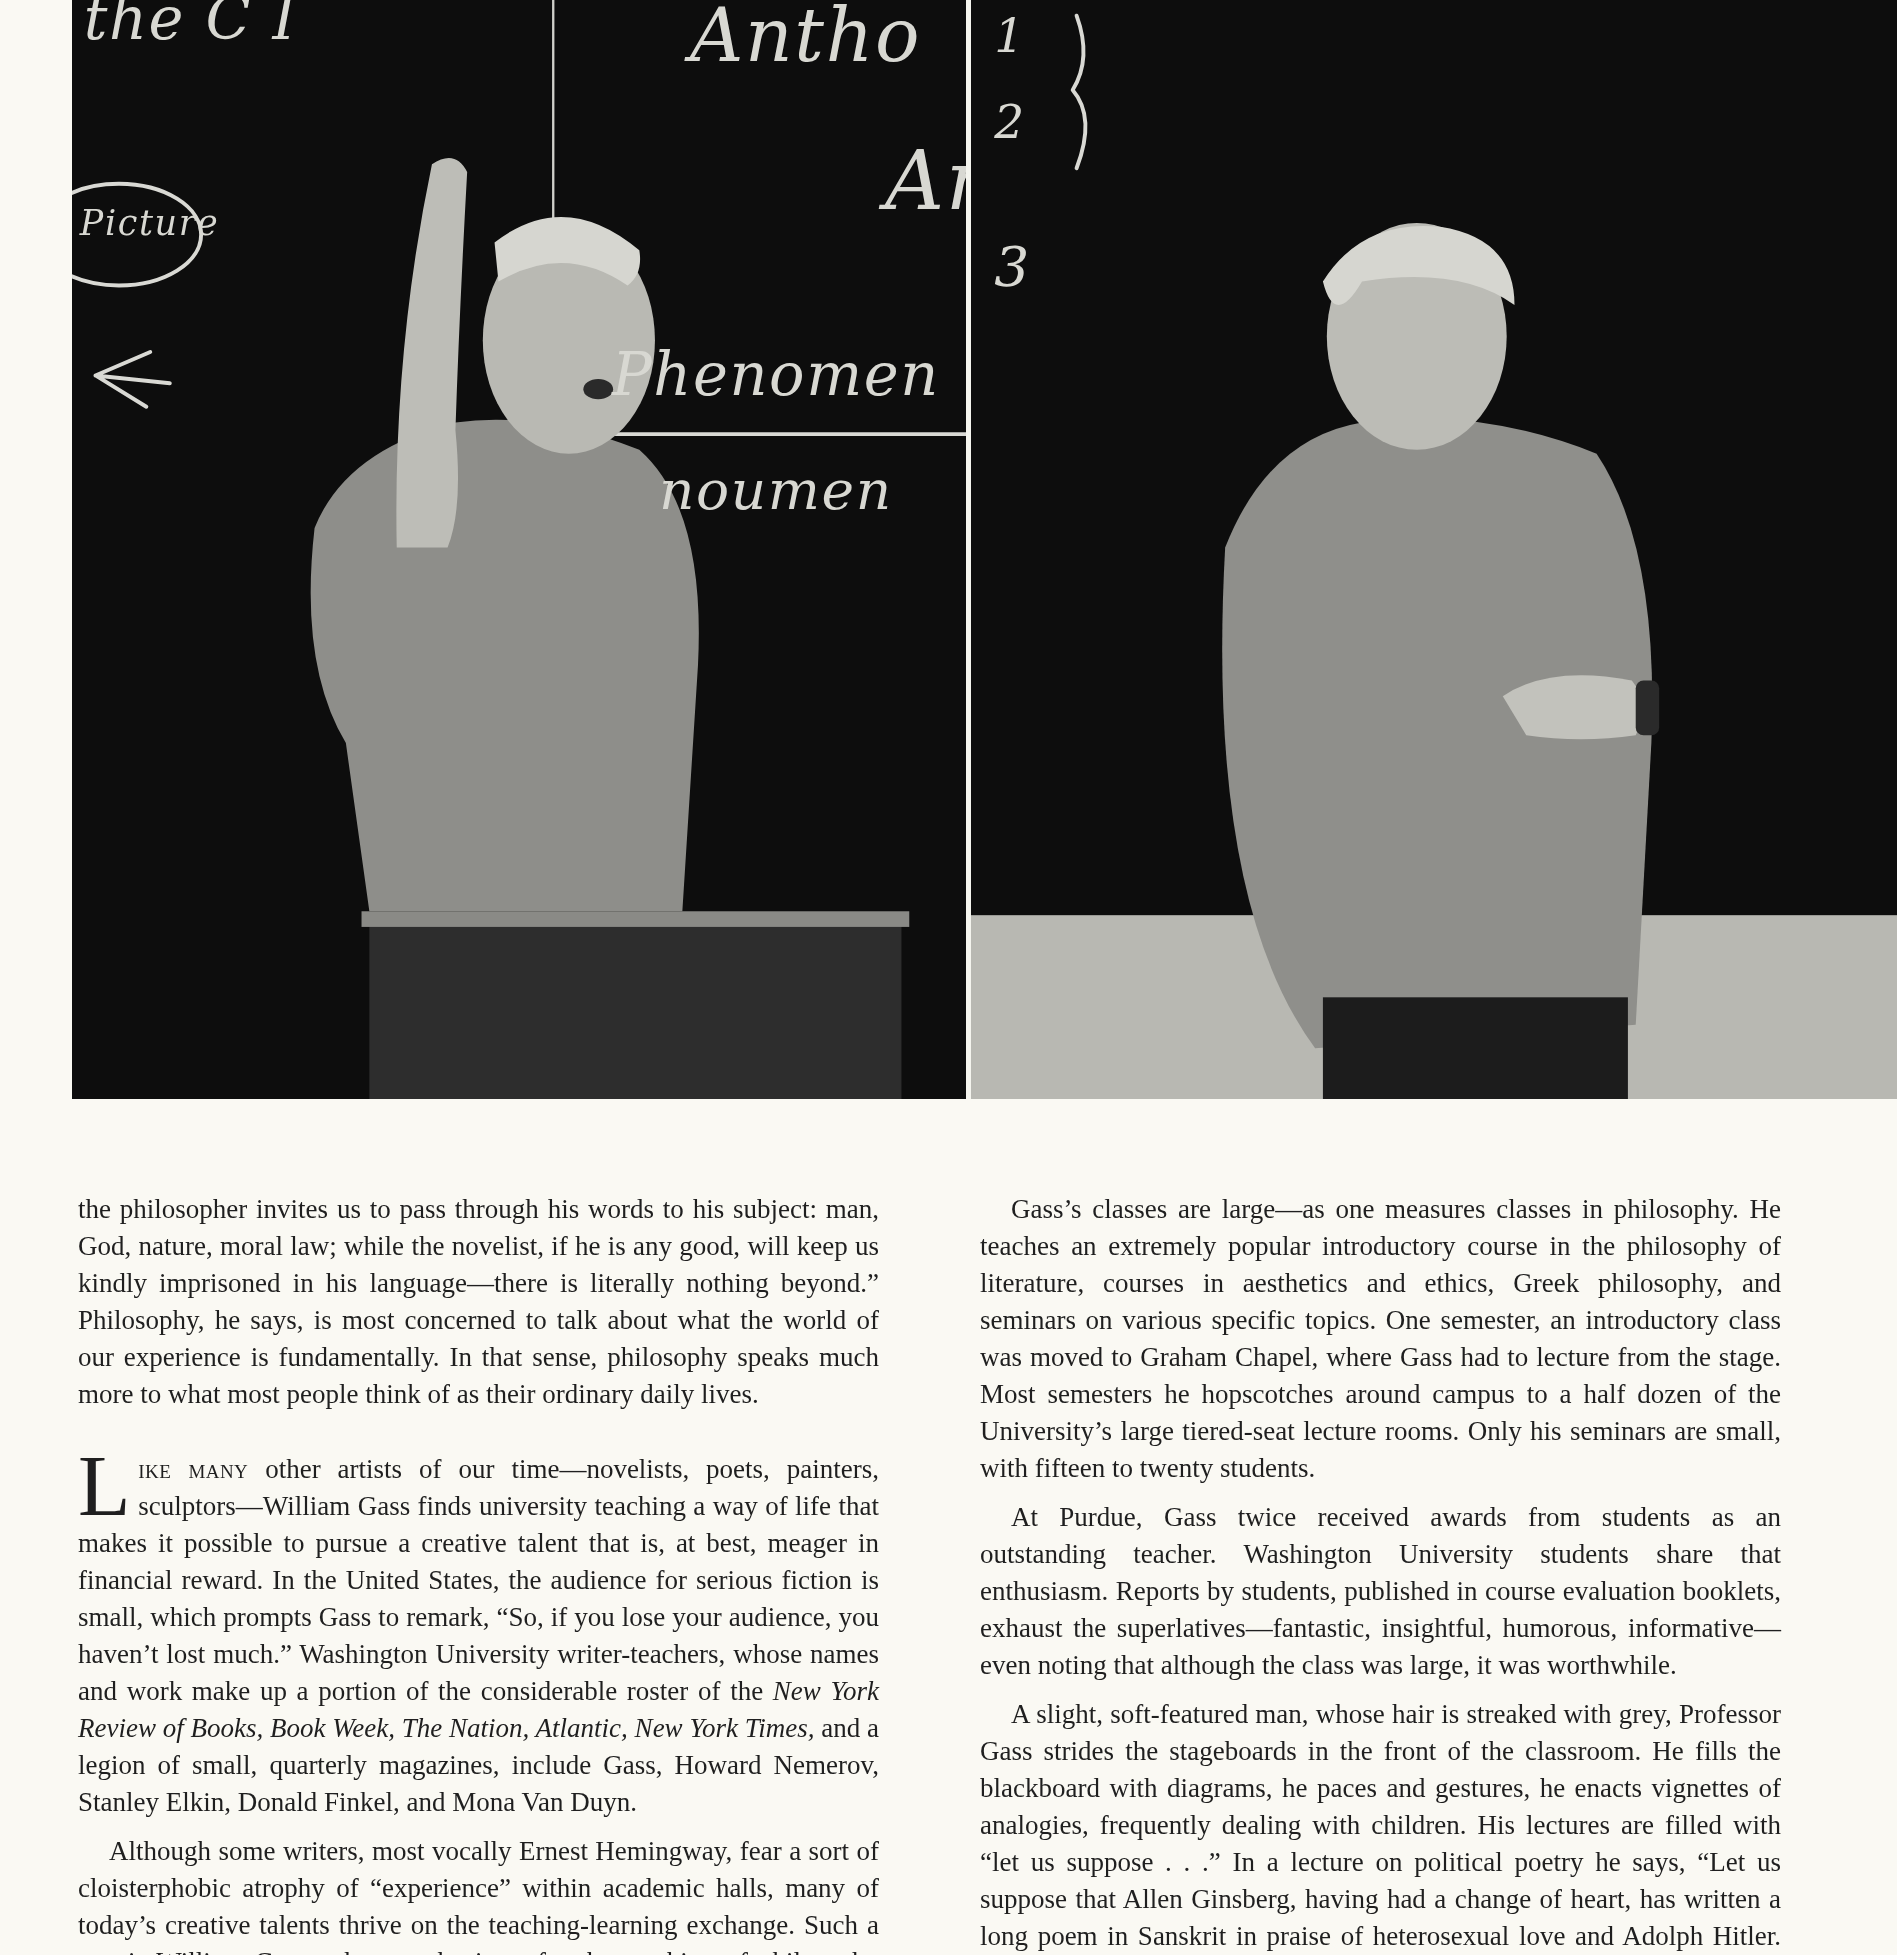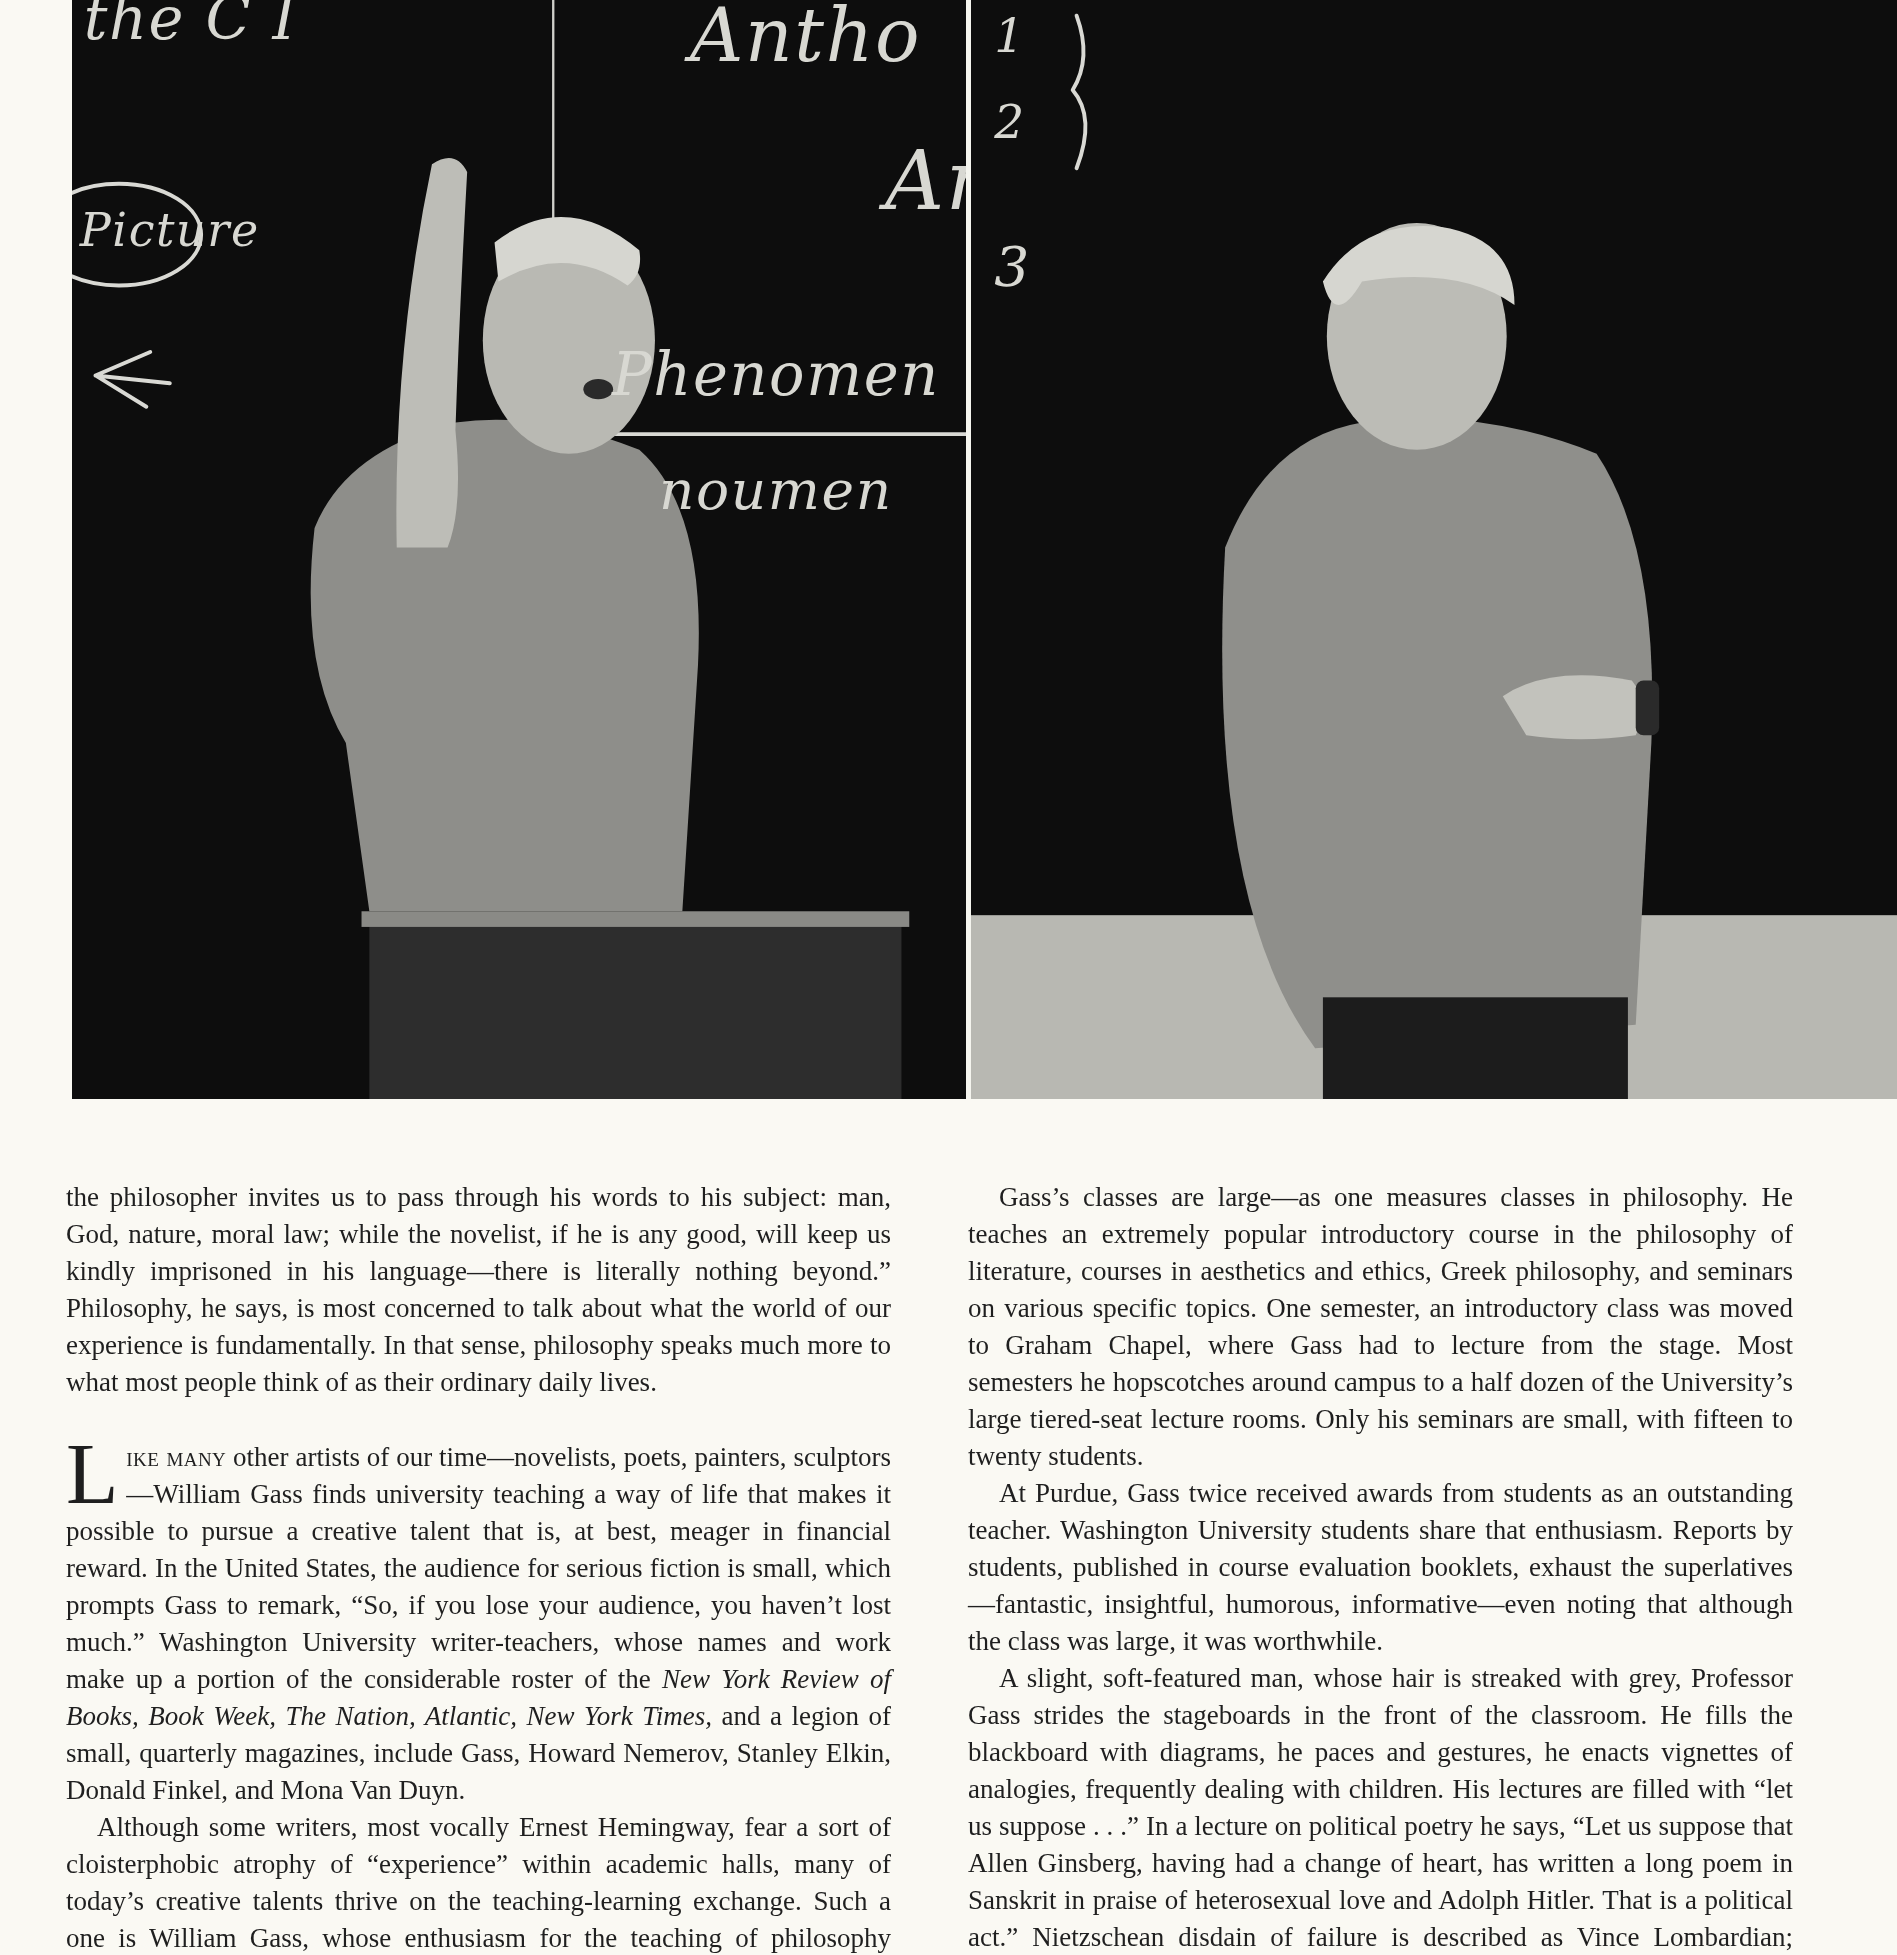--- a/index.html
+++ b/index.html
@@ -27,21 +27,21 @@
     font-family: "DejaVu Serif", serif; font-style: italic;
     white-space: nowrap; letter-spacing: 1.6px;
   }
   .column {
     position: absolute; top: 1179px; width: 825px;
     font-size: 27px; line-height: 37px;
     text-align: justify; hyphens: manual;
   }
   .col-left { left: 66px; }
   .col-right { left: 968px; }
-  .column p { margin: 0; text-indent: 0; }
+  .column p { margin: 12px; text-indent: 0; }
   .column p.ind { text-indent: 31px; }
   .column p.gap { margin-top: 38px; }
   .dropcap {
     float: left; font-size: 86px; line-height: 66px; margin: 2.3px 7.8px 0 0;
   }
   .smallcaps { font-variant: small-caps; letter-spacing: 0.4px; }
 </style>
 </head>
 <body>
 
@@ -61,21 +61,21 @@
       <ellipse cx="1270" cy="870" rx="220" ry="290" fill="#b9b9b3"></ellipse>
       <path d="M1080 620 Q1260 480 1450 640 Q1460 700 1420 730 Q1260 620 1090 720 Z" fill="#d6d6d0"></path>
       <path d="M830 1400 Q820 900 920 420 Q980 380 1010 440 Q990 800 980 1100 Q1000 1300 960 1400 Z" fill="#bdbdb7"></path>
       <ellipse cx="1345" cy="995" rx="38" ry="26" fill="#2a2a2a"></ellipse>
     </svg>
     <div class="chalk-text" style="left:11.7px; top:-15.6px; font-size:59px;">the C I</div>
     <div class="chalk-text" style="left:618px; top:-7.8px; font-size:74px;">Antho</div>
     <div class="chalk-text" style="left:813px; top:133px; font-size:82px;">An</div>
     <div class="chalk-text" style="left:540px; top:340px; font-size:59px;">Phenomen</div>
     <div class="chalk-text" style="left:587px; top:458px; font-size:55px;">noumen</div>
-    <div class="chalk-text" style="left:7.8px; top:203px; font-size:46px;">Picture</div>
+    <div class="chalk-text" style="left:7.8px; top:203px; font-size:35px;">Picture</div>
   </div>
   <div class="photo-gap"></div>
   <div class="photo photo-right">
     <svg viewBox="0 0 2369 2810" preserveAspectRatio="none">
       <rect x="0" y="0" width="2369" height="2810" fill="#0d0d0d"></rect>
       <rect x="0" y="2340" width="2369" height="470" fill="#b8b8b2"></rect>
       <path d="M270 40 Q310 150 260 230 Q320 300 270 430" class="chalk"></path>
 
       <path d="M650 1400 Q760 1120 1000 1080 Q1300 1040 1600 1160 Q1760 1400 1740 1900 L1700 2620 L880 2680 Q600 2300 650 1400 Z" fill="#8f8f8b"></path>
       <rect x="900" y="2550" width="780" height="260" fill="#1c1c1c"></rect>

